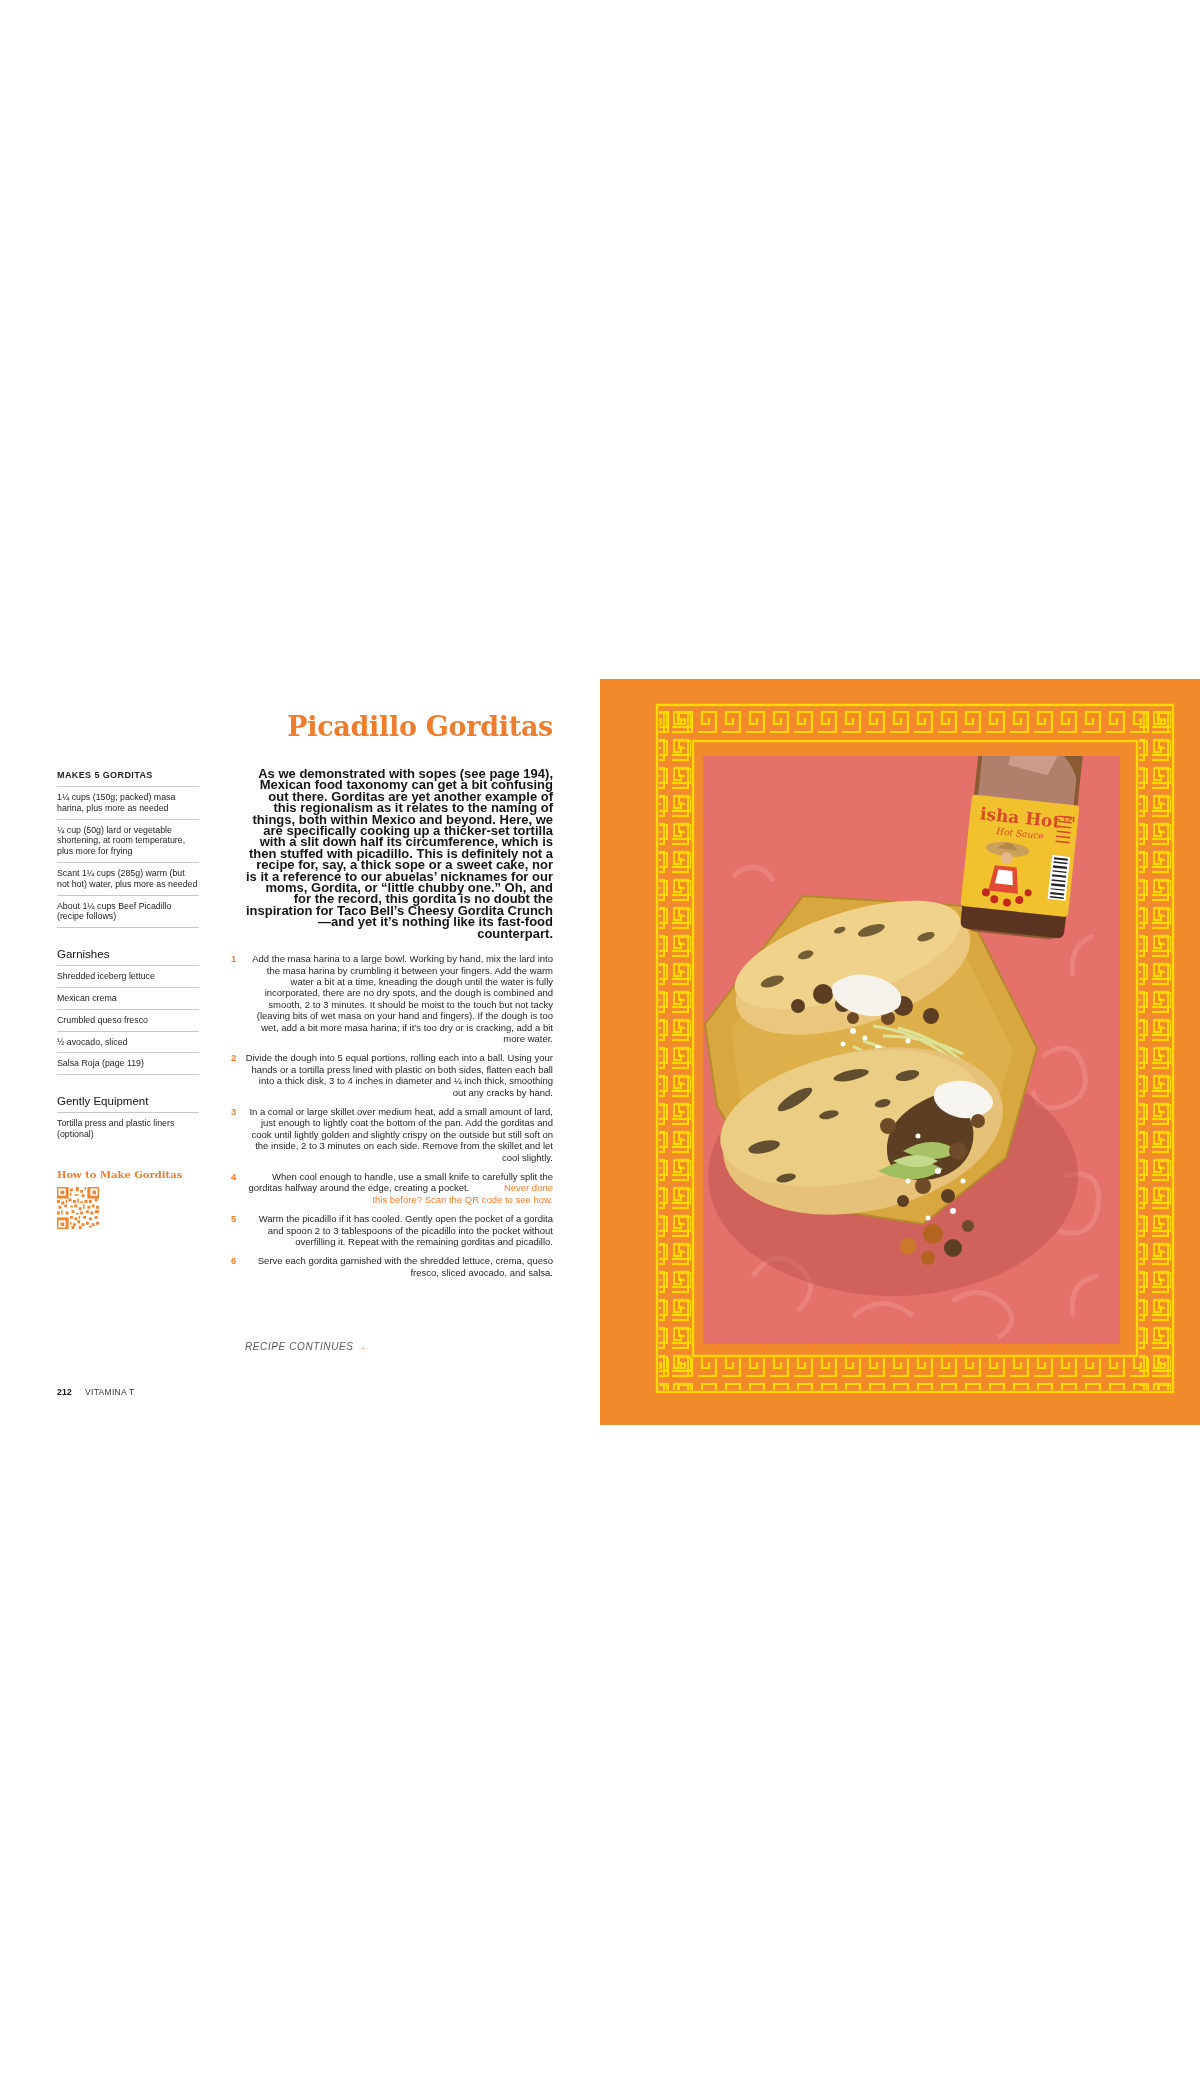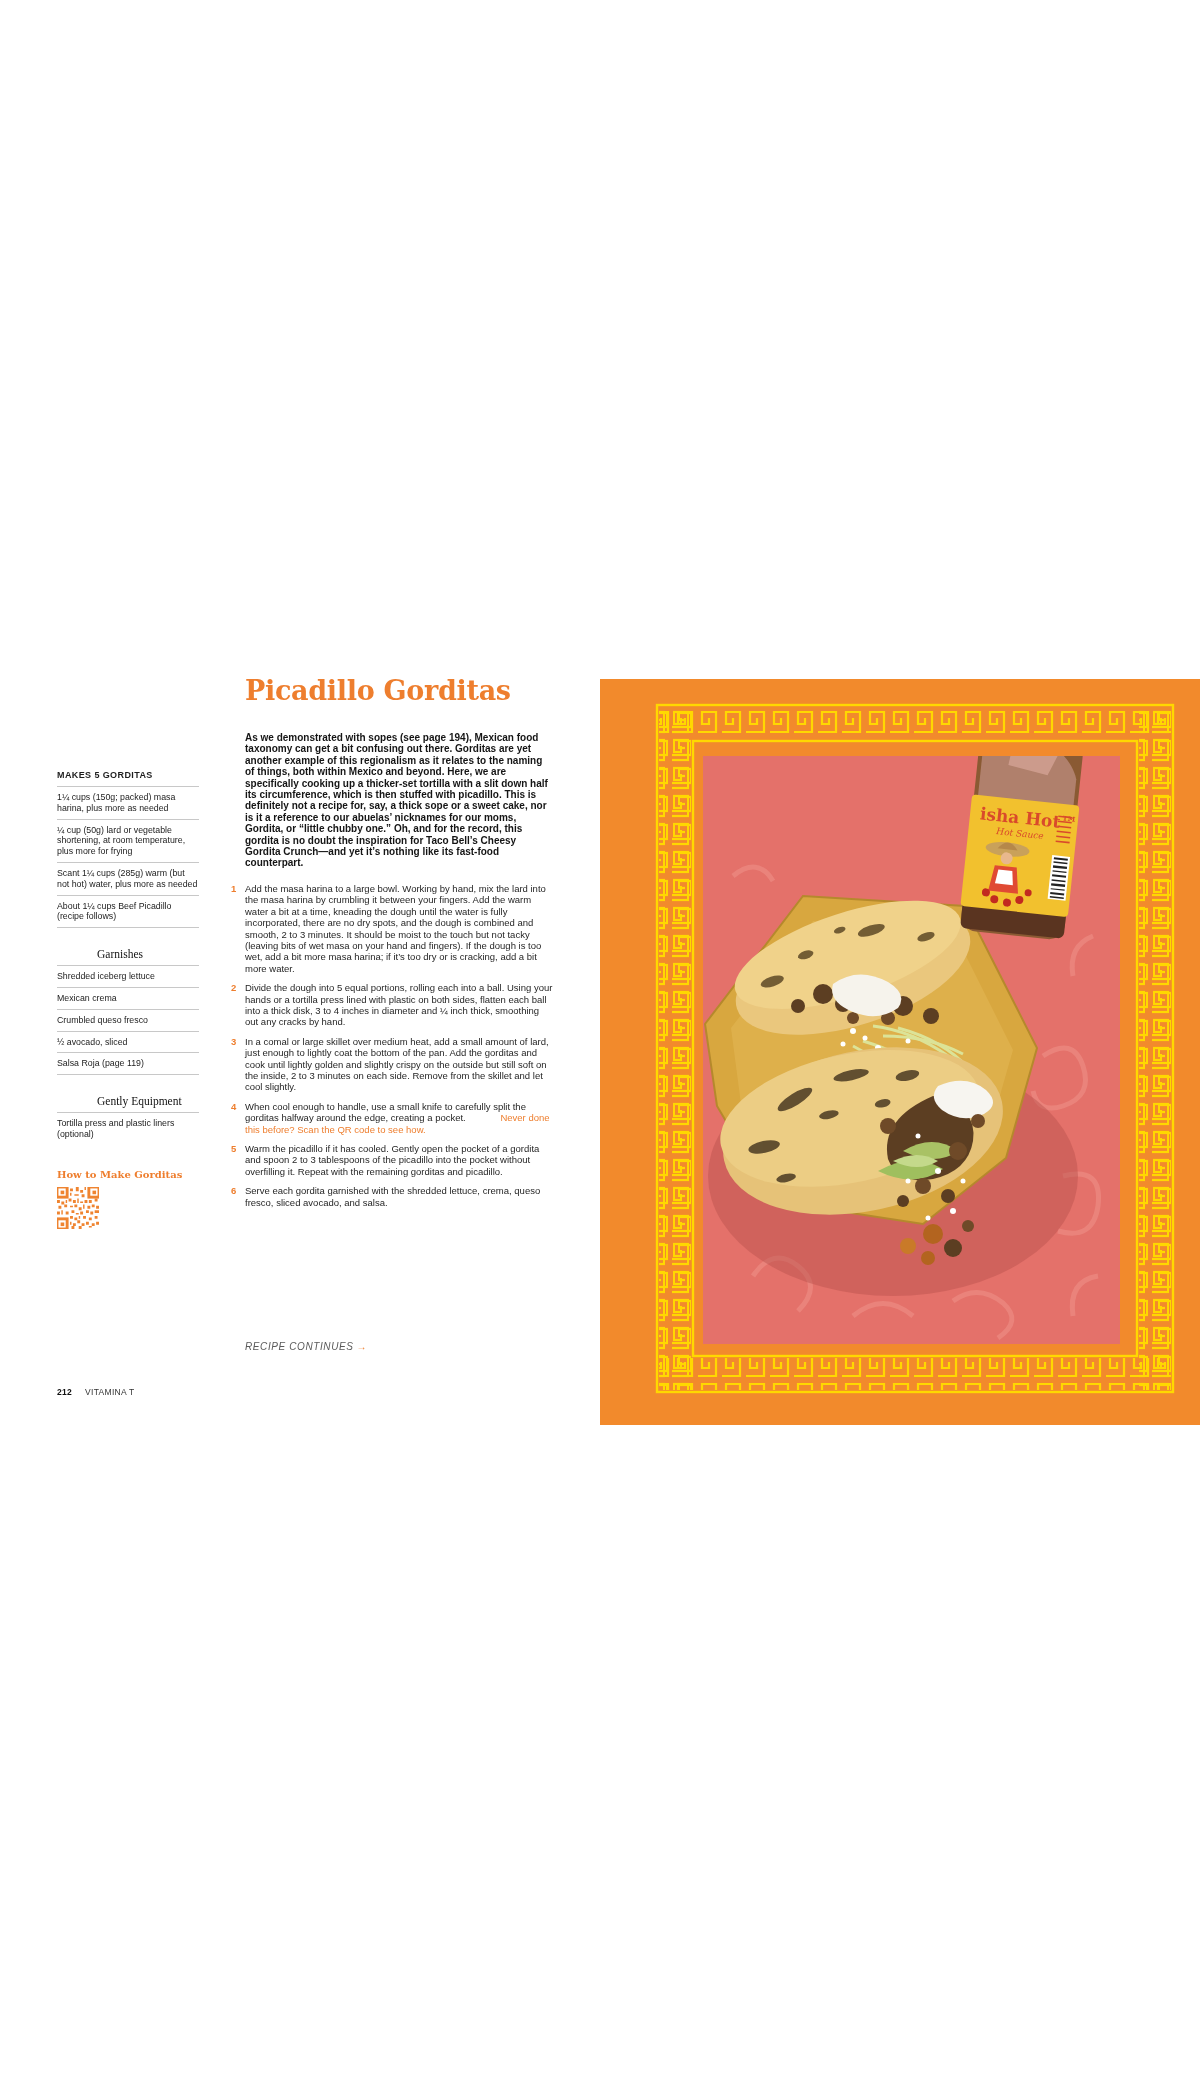--- a/index.html
+++ b/index.html
@@ -14,33 +14,33 @@
   *{box-sizing:border-box;margin:0;padding:0;}
   html,body{width:1200px;height:2100px;background:#ffffff;
     font-family:"Liberation Sans","DejaVu Sans",sans-serif;color:var(--ink);}
   .canvas{position:relative;width:1200px;height:2100px;overflow:hidden;}
 
   
   .sidebar{position:absolute;left:57px;top:770px;width:142px;}
   .yield{font-size:9px;font-weight:bold;letter-spacing:.4px;padding-bottom:6px;}
   .rule{border-bottom:1px solid var(--rule);}
   .ing{font-size:8.8px;line-height:10.8px;padding:5px 0;color:#222;}
-  .serifh{font-family:Liberation Serif, serif;font-size:11.5px;
-    padding:4px 0 5px;color:#111;margin-left:40px;}
+  .serifh{font-family:Liberation Sans, sans-serif;font-size:11.5px;
+    padding:4px 0 5px;color:#111;}
   .sp{margin-top:16px;}
   .gap{margin-top:16px;}
   .howto{font-family:"DejaVu Serif","Liberation Serif",serif;font-weight:bold;
     font-size:10px;color:var(--accent);margin-top:24px;}
   .qr{margin-top:7px;display:block;}
 
-  .maincol{position:absolute;left:245px;top:676px;width:308px;}
+  .maincol{position:absolute;left:245px;top:712px;width:308px;text-align:right;}
   .title{font-family:"DejaVu Serif","Liberation Serif",serif;font-weight:bold;
     font-size:27px;line-height:30px;color:var(--accent);letter-spacing:-.3px;
     white-space:nowrap;}
-  .intro{margin-top:26px;font-size:10px;line-height:11.4px;font-weight:bold;color:#151515;}
+  .intro{margin-top:26px;font-size:13px;line-height:11.4px;font-weight:bold;color:#151515;}
   .steps{margin-top:14px;list-style:none;}
   .step{position:relative;margin-bottom:8px;font-size:9.5px;line-height:11.4px;color:#262626;}
   .num{position:absolute;left:-14px;top:0;color:var(--accent);font-weight:bold;}
   .hl{color:var(--accent);margin-left:32px;}
   .continues{position:absolute;left:245px;top:1331px;font-size:10px;font-style:italic;
     letter-spacing:.6px;color:#5a5a5a;margin-top:10px;}
   .continues .arrow{color:var(--accent);font-style:normal;margin-left:3px;}
   .pagefoot{position:absolute;left:57px;top:1387px;font-size:8.5px;letter-spacing:.3px;color:#333;}
   .pagefoot .pn{font-weight:bold;margin-right:13px;color:#111;}
 

